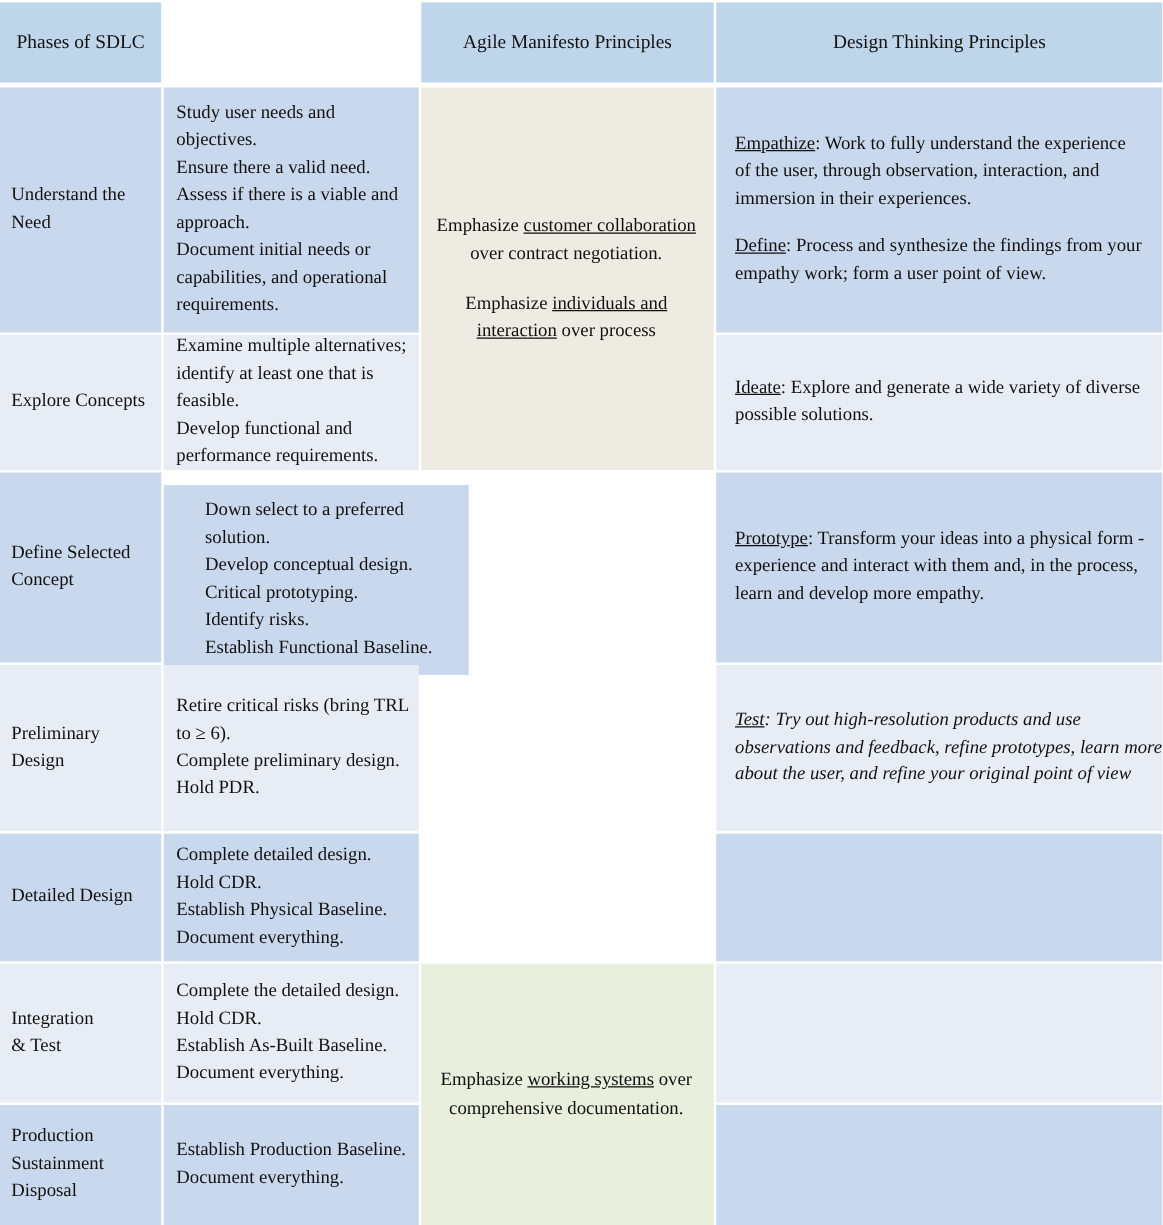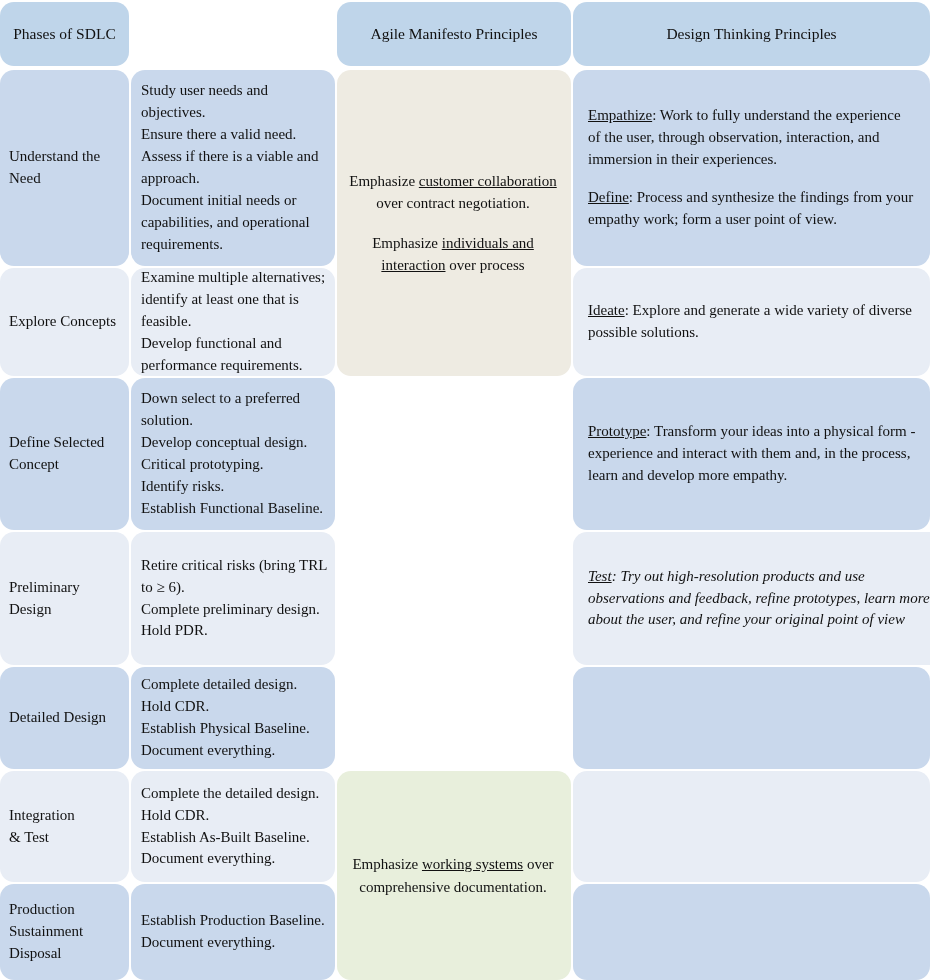--- a/index.html
+++ b/index.html
@@ -18,21 +18,20 @@
   #table-wrap {
     position: relative;
     width: 930px;
     height: 980px;
   }
 
   .cell {
     position: absolute;
     box-sizing: border-box;
     overflow: hidden;
-    border-radius: 14px;
   }
 
   
   .c-head   { background: #BFD5EA; }
   .c-blue-d { background: #C9D8EC; }
   .c-blue-l { background: #E8EDF5; }
   .c-beige  { background: #EEEBE2; }
   .c-gray   { background: #E0E0DE; }
   .c-green  { background: #E8EFDC; }
 
@@ -167,21 +166,21 @@
 capabilities, and operational
 requirements.</div>
   </div>
   <div class="cell c-blue-l obj-cell" style="left:131px; top:268px; width:204px; height:108px;">
     <div class="obj-text">Examine multiple alternatives;
 identify at least one that is
 feasible.
 Develop functional and
 performance requirements.</div>
   </div>
-  <div class="cell c-blue-d obj-cell" style="left:131px; top:378px; width:204px; height:152px;">
+  <div class="cell c-blue-d obj-cell" style="left:131px; top:388px; width:244px; height:152px;justify-content:center;">
     <div class="obj-text">Down select to a preferred
 solution.
 Develop conceptual design.
 Critical prototyping.
 Identify risks.
 Establish Functional Baseline.</div>
   </div>
   <div class="cell c-blue-l obj-cell" style="left:131px; top:532px; width:204px; height:133px;">
     <div class="obj-text">Retire critical risks (bring TRL
 to ≥ 6).

